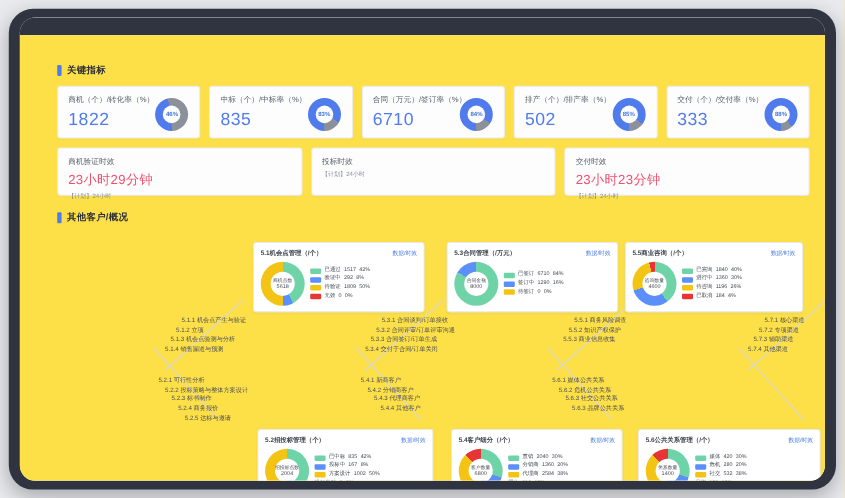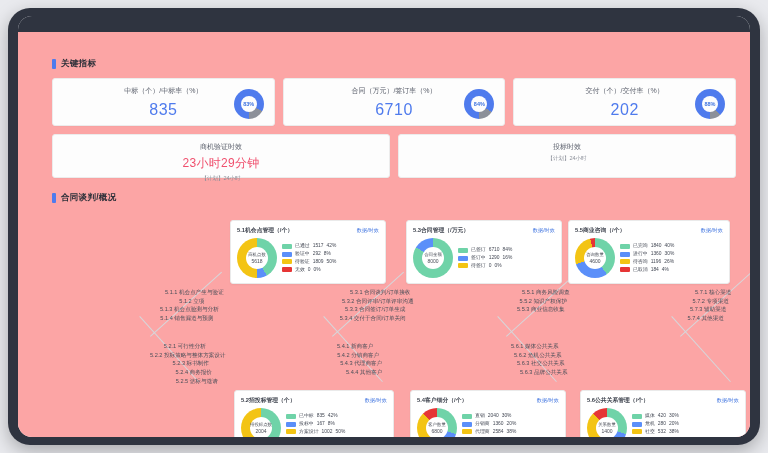--- a/index.html
+++ b/index.html
@@ -16,21 +16,21 @@
   }
   .screen-inner{
     position:absolute;left:10px;top:8px;right:10px;bottom:8px;
     background:#ffffff;border-radius:14px;overflow:hidden;
   }
   .topbar{
     position:absolute;left:0;top:0;right:0;height:16px;background:#2f3440;
   }
   .page{
     position:absolute;left:0;top:16px;right:0;bottom:0;
-    background:#fca5a5;overflow:hidden;text-align:center;
+    background:#fde047;overflow:hidden;
   }
 
   
   .sec-head{display:flex;align-items:center;gap:5px;}
   .sec-bar{width:4px;height:10px;background:#4f7bed;border-radius:1px;display:block;}
   .sec-title{font-size:8.5px;font-weight:bold;color:#2b2f38;letter-spacing:.3px;}
 
   
   .kpi-wrap{position:absolute;left:34px;top:26px;right:14px;}
   .kpi-row{display:flex;gap:8px;margin-top:8px;}
@@ -99,58 +99,77 @@
 
     <div class="page">
 
       <div class="kpi-wrap">
         <div class="sec-head">
           <span class="sec-bar"></span>
           <span class="sec-title">关键指标</span>
         </div>
         <div class="kpi-row" id="kpi-row-top">
             <div class="kpi-card">
+              <div class="kpi-label">商机（个）/转化率（%）</div>
+              <div class="kpi-value">1822</div>
+              <div class="kpi-donut" style="background: conic-gradient(from 180deg, rgb(79, 123, 237) 0deg, rgb(79, 123, 237) 166deg, rgb(140, 144, 153) 166deg, rgb(140, 144, 153) 360deg);">
+                <span>46%</span>
+              </div>
+            </div>
+            <div class="kpi-card">
               <div class="kpi-label">中标（个）/中标率（%）</div>
               <div class="kpi-value">835</div>
               <div class="kpi-donut" style="background: conic-gradient(from 180deg, rgb(79, 123, 237) 0deg, rgb(79, 123, 237) 299deg, rgb(140, 144, 153) 299deg, rgb(140, 144, 153) 360deg);">
                 <span>83%</span>
               </div>
             </div>
             <div class="kpi-card">
               <div class="kpi-label">合同（万元）/签订率（%）</div>
               <div class="kpi-value">6710</div>
               <div class="kpi-donut" style="background: conic-gradient(from 180deg, rgb(79, 123, 237) 0deg, rgb(79, 123, 237) 302deg, rgb(140, 144, 153) 302deg, rgb(140, 144, 153) 360deg);">
                 <span>84%</span>
               </div>
             </div>
             <div class="kpi-card">
+              <div class="kpi-label">排产（个）/排产率（%）</div>
+              <div class="kpi-value">502</div>
+              <div class="kpi-donut" style="background: conic-gradient(from 180deg, rgb(79, 123, 237) 0deg, rgb(79, 123, 237) 306deg, rgb(140, 144, 153) 306deg, rgb(140, 144, 153) 360deg);">
+                <span>85%</span>
+              </div>
+            </div>
+            <div class="kpi-card">
               <div class="kpi-label">交付（个）/交付率（%）</div>
-              <div class="kpi-value">202</div>
+              <div class="kpi-value">333</div>
               <div class="kpi-donut" style="background: conic-gradient(from 180deg, rgb(79, 123, 237) 0deg, rgb(79, 123, 237) 317deg, rgb(140, 144, 153) 317deg, rgb(140, 144, 153) 360deg);">
                 <span>88%</span>
               </div>
             </div>
           </div>
         <div class="kpi-row" id="kpi-row-bottom">
             <div class="kpi-card time">
               <div class="kpi-time-label">商机验证时效</div>
               <div class="kpi-time-value">23小时29分钟</div>
               <div class="kpi-plan">【计划】24小时</div>
             </div>
             <div class="kpi-card time">
               <div class="kpi-time-label">投标时效</div>
               <div class="kpi-plan">【计划】24小时</div>
             </div>
+            <div class="kpi-card time">
+              <div class="kpi-time-label">交付时效</div>
+              <div class="kpi-time-value">23小时23分钟</div>
+              <div class="kpi-plan">【计划】24小时</div>
+            </div>
           </div>
       </div>
 
       <div class="vs-head">
         <div class="sec-head">
           <span class="sec-bar"></span>
-          <span class="sec-title">合同谈判/概况</span>
+          <span class="sec-title">其他客户/概况</span>
         </div>
       </div>
 
       <div class="vs-area">
 
         <div id="diagonals">
             <div class="diag" style="left: 118px; top: 128px; width: 96px; transform: rotate(-42deg);"></div>
             <div class="diag" style="left: 108px; top: 108px; width: 88px; transform: rotate(48deg);"></div>
             <div class="diag" style="left: 300px; top: 128px; width: 96px; transform: rotate(-42deg);"></div>
             <div class="diag" style="left: 292px; top: 108px; width: 88px; transform: rotate(48deg);"></div>

